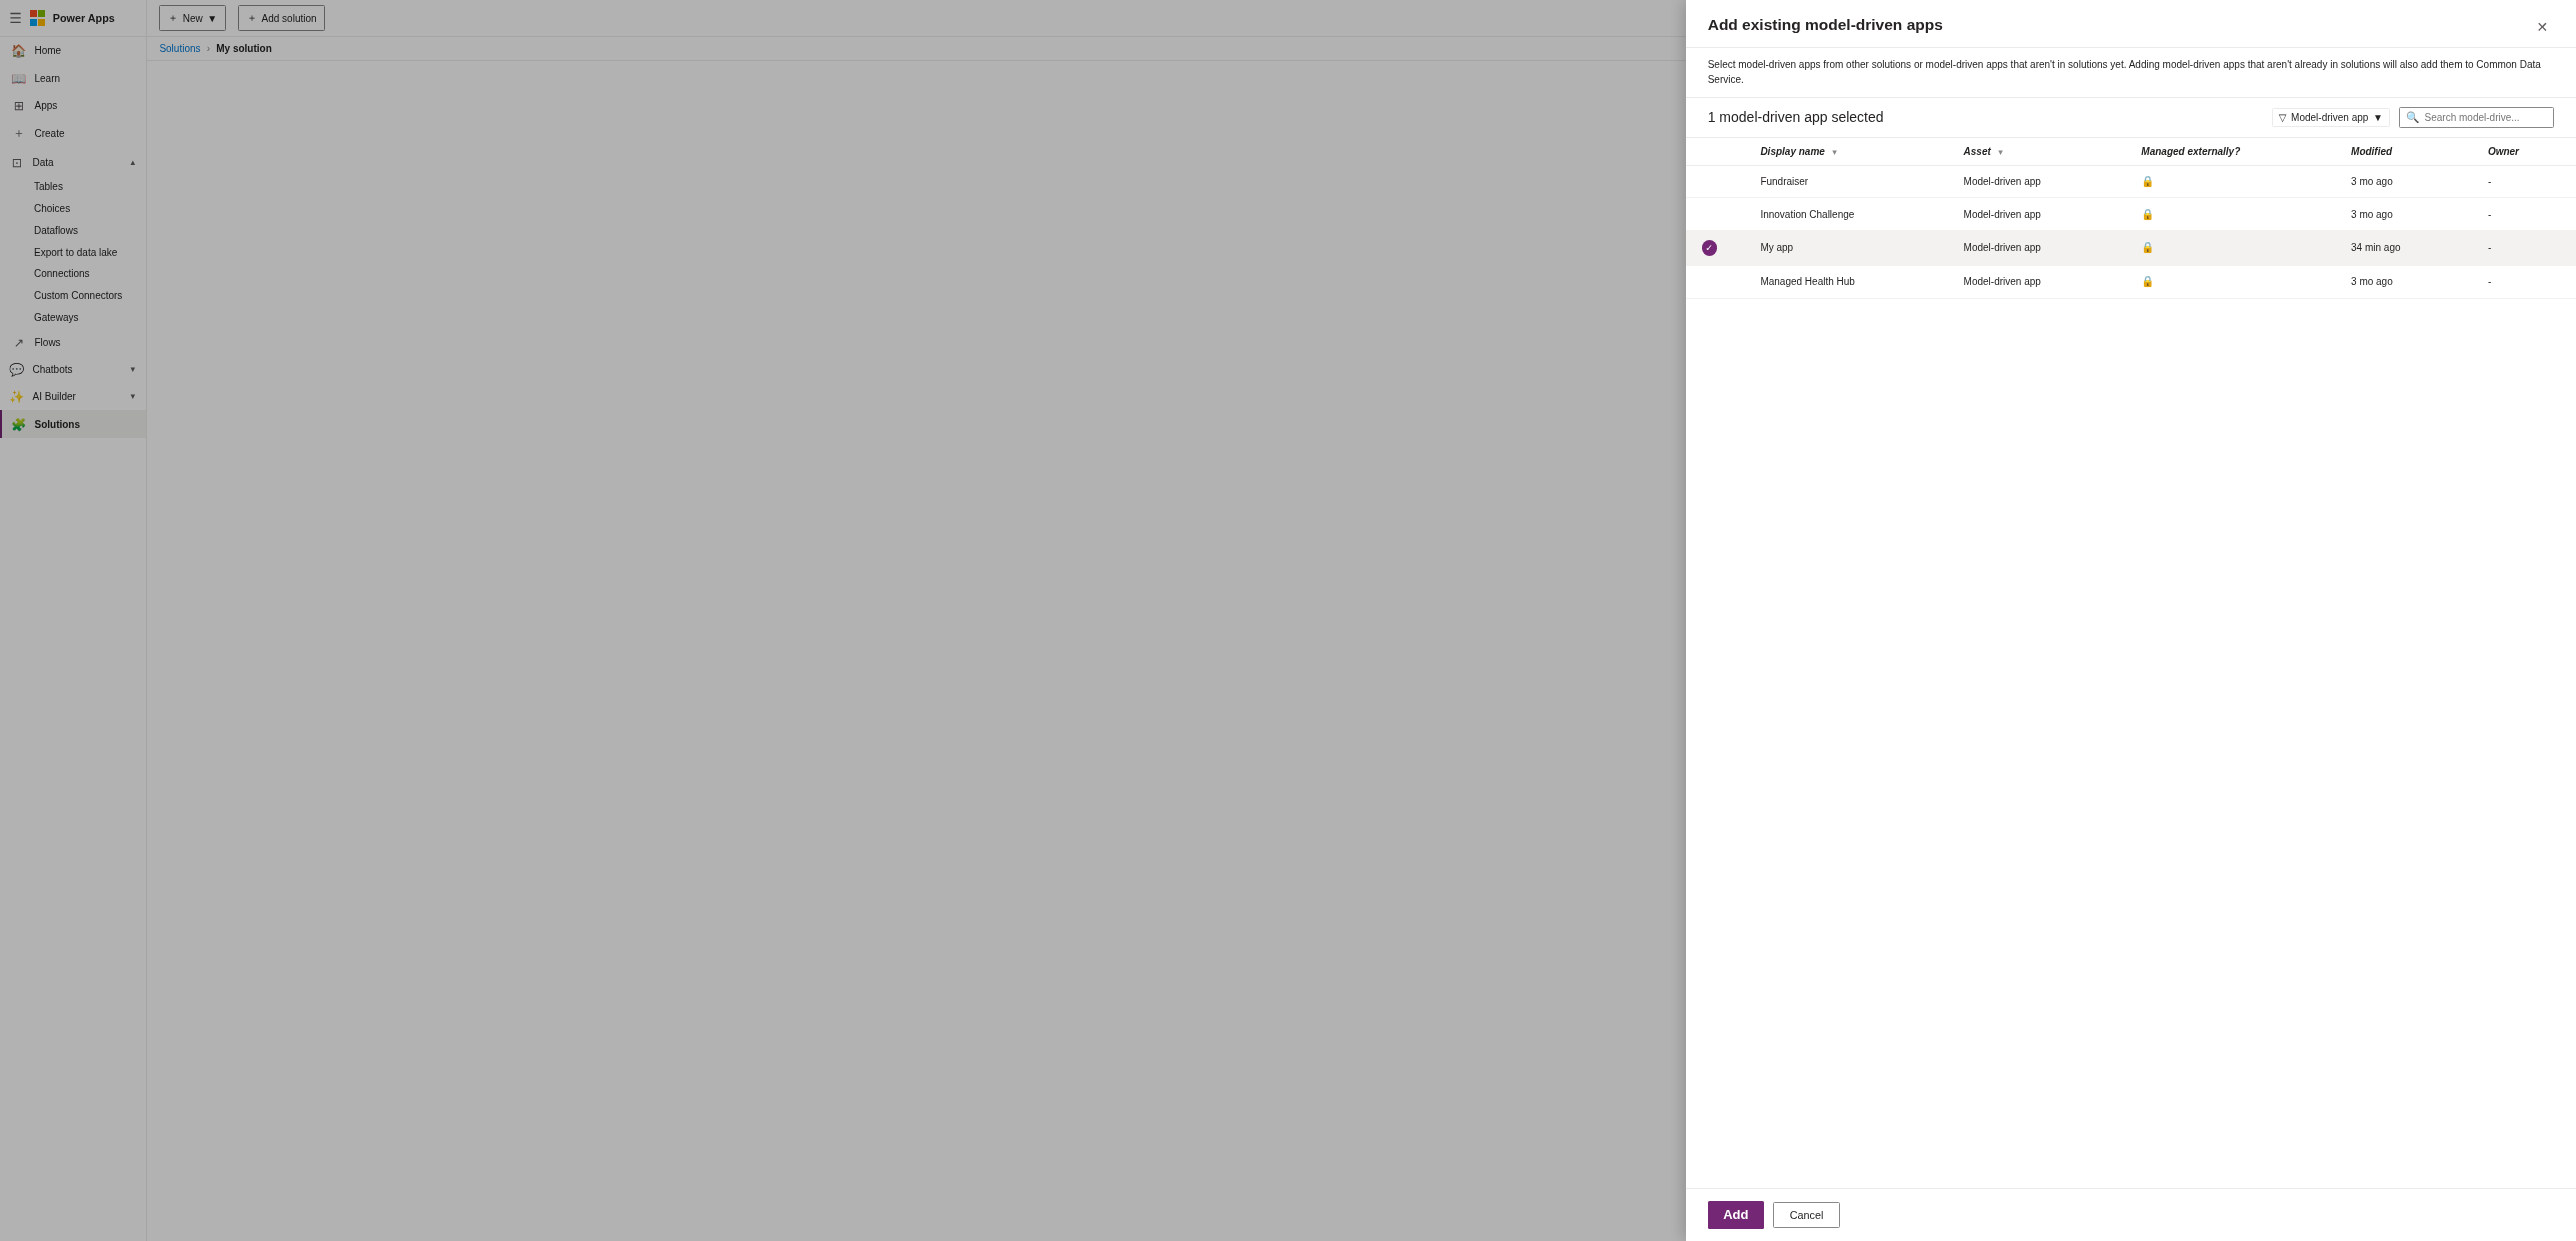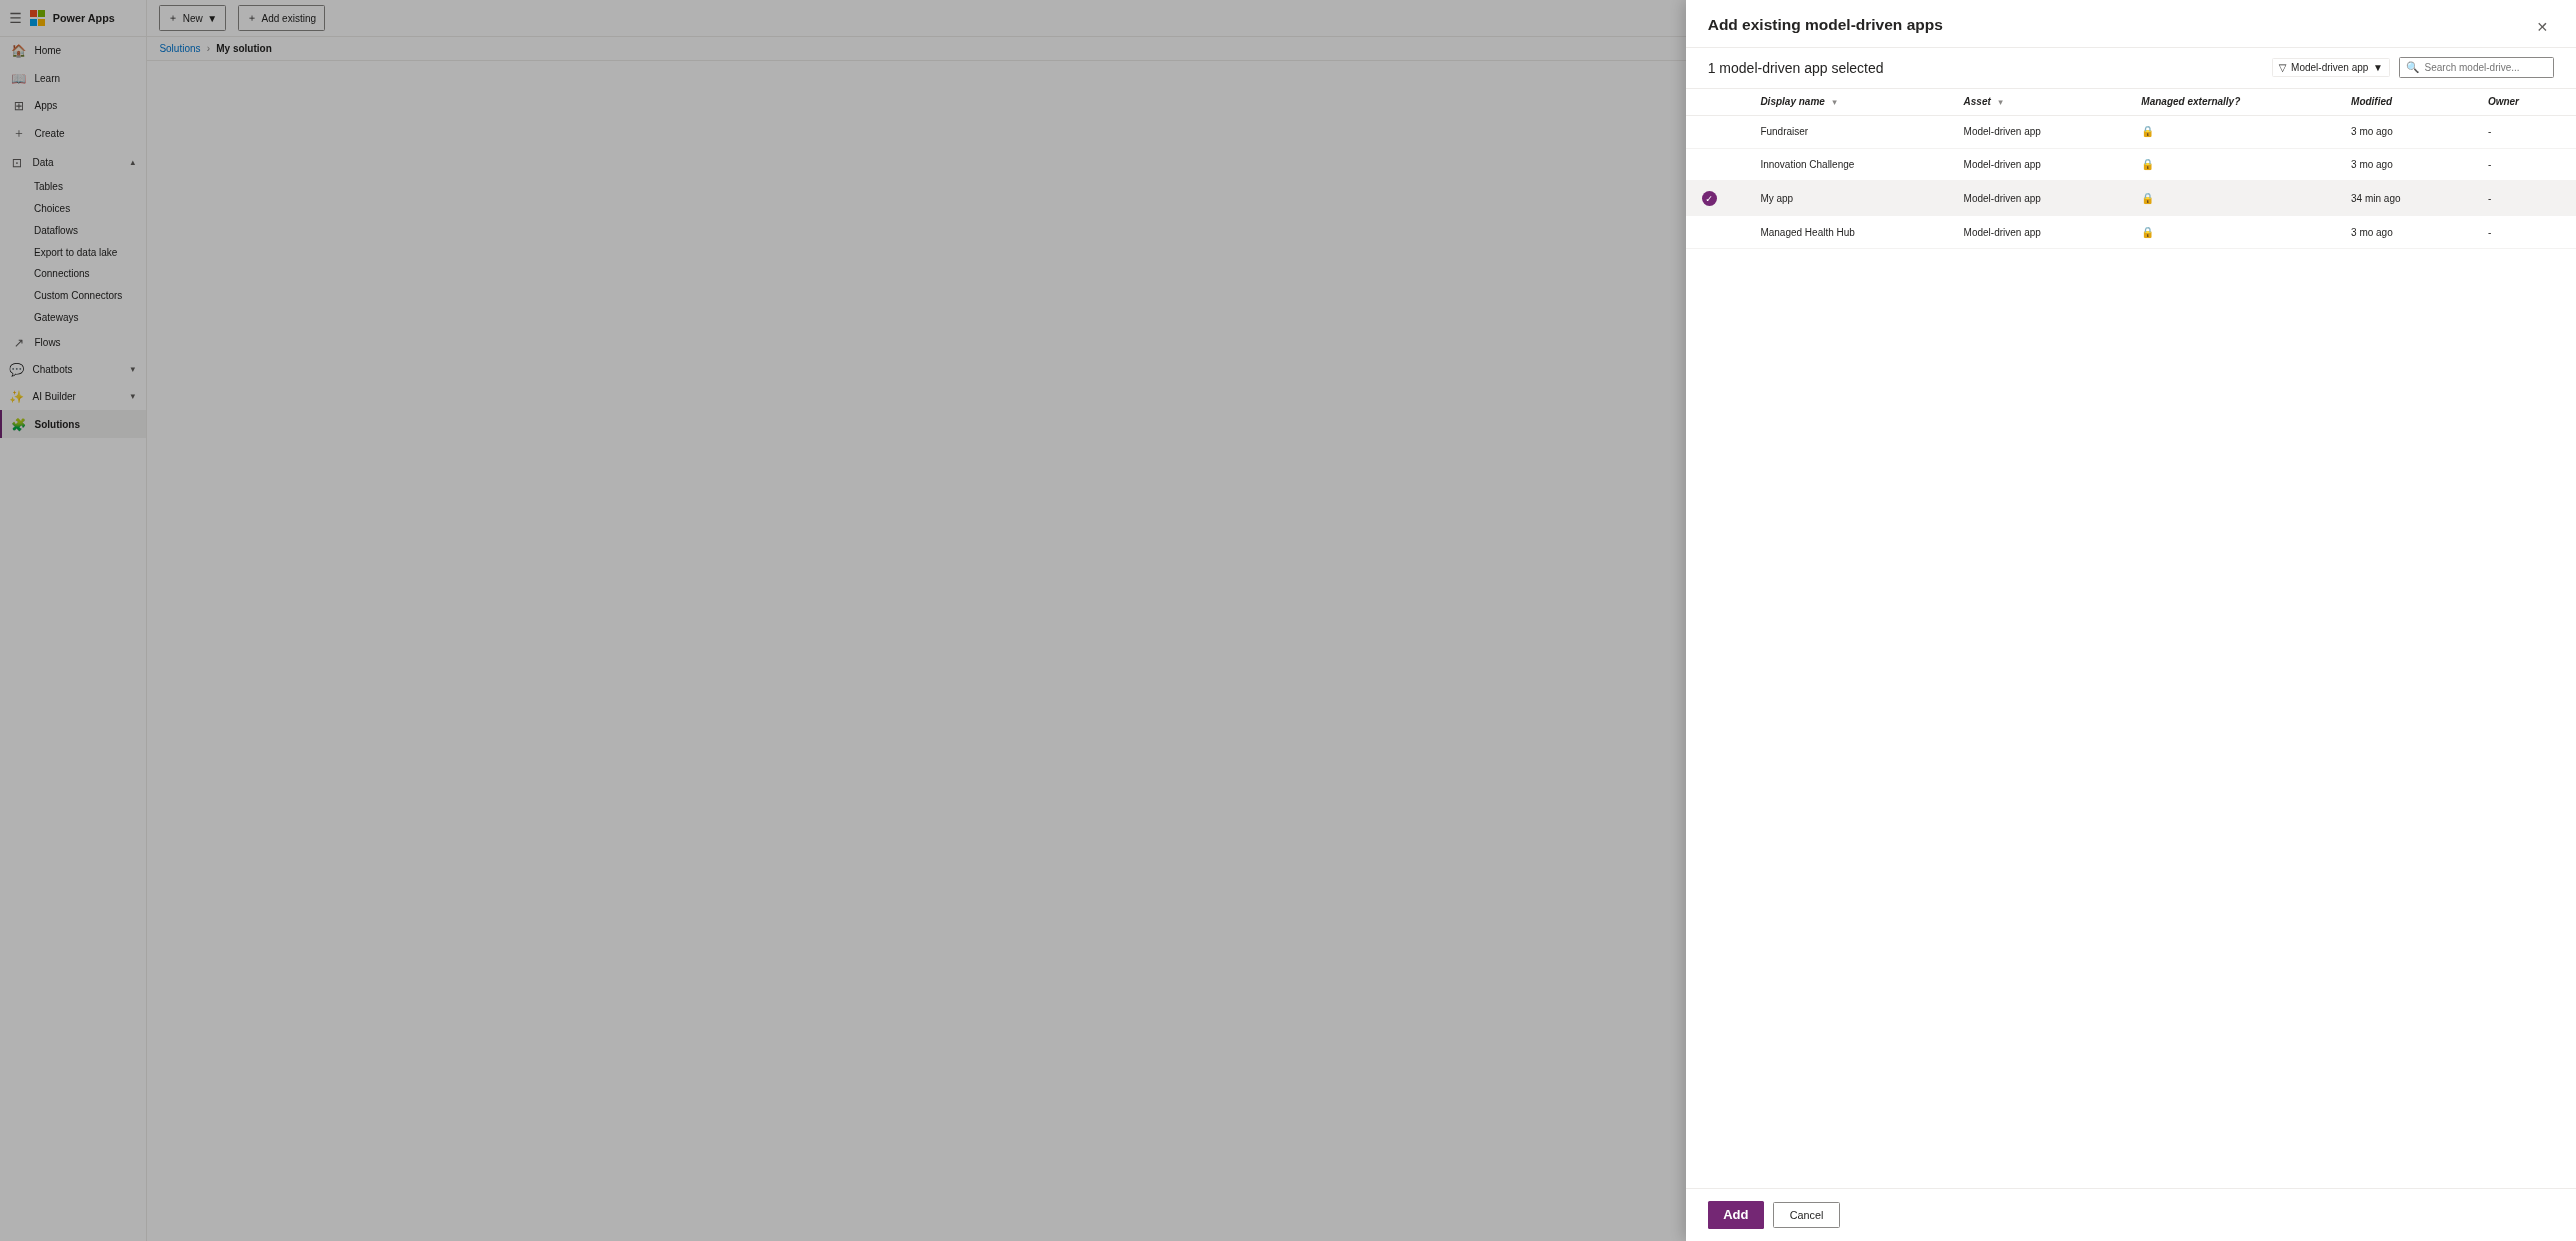--- a/index.html
+++ b/index.html
@@ -369,36 +369,39 @@
 
 <div class="main-area">
   <div class="main-toolbar">
     <button class="toolbar-btn">
       <span>＋</span>
       <span>New</span>
       <span>▼</span>
     </button>
     <button class="toolbar-btn">
       <span>＋</span>
-      <span>Add existing</span>
+      <span>Add solution</span>
     </button>
   </div>
   <div class="breadcrumb">
     <span style="color:#0078d4;cursor:pointer;">Solutions</span>
     <span class="sep">›</span>
     <span class="crumb-active">My solution</span>
   </div>
 </div>
 
 <div class="overlay"></div>
 
 <div class="panel">
   <div class="panel-header">
     <h2 class="panel-title">Add existing model-driven apps</h2>
     <button class="panel-close">✕</button>
+  </div>
+  <div class="panel-description">
+    <span>Select model-driven apps from other solutions or model-driven apps that aren't in solutions yet. Adding model-driven apps that aren't already in solutions will also add them to Common Data Service.</span>
   </div>
   <div class="panel-toolbar">
     <span class="selected-count">1 model-driven app selected</span>
     <div class="panel-toolbar-right">
       <div class="filter-btn">
         <span>▽</span>
         <span>Model-driven app</span>
         <span>▼</span>
       </div>
       <div class="search-box">

